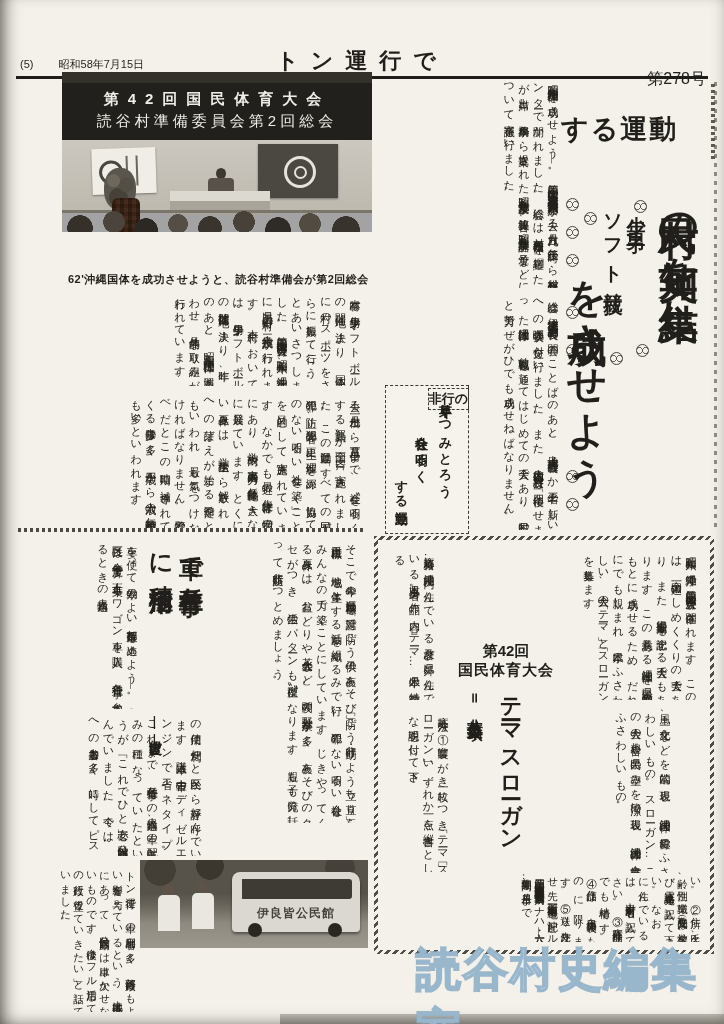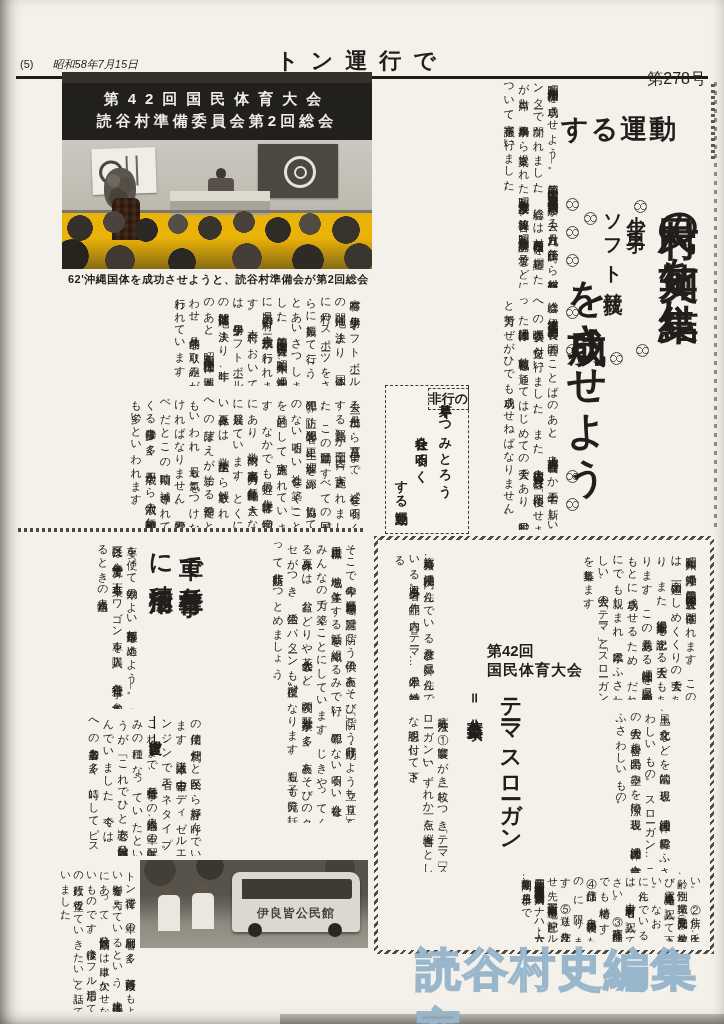--- a/index.html
+++ b/index.html
@@ -9,25 +9,25 @@
   .abs{position:absolute;}
   .v{writing-mode:vertical-rl;}
   .body-txt{font-family:"Liberation Serif",serif;font-size:11px;line-height:14.6px;
             letter-spacing:.8px;color:#23211c;text-align:justify;overflow:hidden;}
   .small-txt{font-size:10.5px;line-height:13px;}
   .gothic{font-family:"Liberation Sans",sans-serif;font-weight:700;}
   .rule{background:#1f1d19;}
   .hatch-h{background:repeating-linear-gradient(90deg,#4c4a44 0 3px,transparent 3px 6px);}
   .dots-v{background:repeating-linear-gradient(180deg,#8d8a81 0 4px,transparent 4px 9px);}
   
-  .photo1{left:62px;top:72px;width:310px;height:197px;background:#eab308;overflow:hidden;}
+  .photo1{left:62px;top:72px;width:310px;height:160px;background:#a3a3a3;overflow:hidden;}
   .p1-ceiling{position:absolute;left:0;top:0;width:100%;height:11px;background:#34312b;}
   .p1-banner{position:absolute;left:0;top:11px;width:100%;height:57px;background:#22201c;color:#efede6;text-align:center;}
   .p1-b1{display:block;margin-top:7px;font-size:15px;font-weight:700;letter-spacing:9px;}
-  .p1-b2{display:block;margin-top:3px;font-size:15px;font-weight:700;letter-spacing:4px;}
+  .p1-b2{display:block;margin-top:3px;font-size:15px;font-weight:400;letter-spacing:4px;}
   .p1-wall{position:absolute;left:0;top:68px;width:100%;height:70px;background:linear-gradient(#ccc8bf,#beb9af);}
   .p1-flagL{position:absolute;left:30px;top:76px;width:64px;height:46px;background:#efede5;transform:rotate(-2deg);box-shadow:0 1px 2px rgba(0,0,0,.4);}
   .p1-flagL i{position:absolute;left:7px;top:12px;width:18px;height:18px;border:3px solid #4a463f;border-radius:50%;}
   .p1-flagL s{position:absolute;top:8px;width:2px;height:30px;background:#6a655c;}
   .p1-flagR{position:absolute;left:196px;top:72px;width:80px;height:54px;background:#4b4741;box-shadow:0 1px 2px rgba(0,0,0,.4);}
   .p1-flagR i{position:absolute;left:26px;top:12px;width:26px;height:26px;border:3px solid #e6e3da;border-radius:50%;}
   .p1-flagR i:after{content:"";position:absolute;left:7px;top:7px;width:9px;height:9px;border:2px solid #e6e3da;border-radius:50%;}
   .p1-person{position:absolute;left:146px;top:96px;width:26px;height:26px;}
   .p1-person .hd{position:absolute;left:8px;top:0;width:10px;height:11px;border-radius:50%;background:#3d3831;}
   .p1-person .bd{position:absolute;left:0;top:10px;width:26px;height:16px;border-radius:4px 4px 0 0;background:#57514a;}
@@ -91,21 +91,21 @@
       text-shadow:0 0 1px rgba(255,255,255,.9);z-index:6;font-family:"Liberation Sans",sans-serif;}
   .dashedbox{border:1.5px dashed #3c3a34;}
 </style>
 </head>
 <body>
 
 <div class="page">
 
   <div class="abs" style="left:20px;top:57px;font-size:11px;">
     <span>(5)</span>
-    <span style="margin-left:16px;font-style:italic;">昭和58年7月15日</span>
+    <span style="margin-left:22px;">昭和58年7月15日</span>
   </div>
   <div class="abs gothic" style="left:0;right:0;top:46px;text-align:center;font-size:22px;letter-spacing:12px;">トン運行で</div>
   <div class="abs" style="right:18px;top:69px;font-size:16px;">第278号</div>
   <div class="abs rule" style="left:16px;top:76px;width:692px;height:2.5px;"></div>
   <div class="abs dots-v" style="left:714px;top:82px;width:3px;height:445px;"></div>
 
   <div class="abs photo1">
     <div class="p1-ceiling"></div>
     <div class="p1-banner">
       <span class="p1-b1">第42回国民体育大会</span>
@@ -197,21 +197,21 @@
       </div>
     <div class="man" style="left:52px;top:22px;">
         <span class="hd"></span>
         <span class="bd"></span>
       </div>
   </div>
 
   <div class="abs rbox">
     <div class="v body-txt" style="left:62px;top:8px;width:258px;height:152px;">昭和六二年に沖縄県で第四二回国民体育大会が開催されます。この大会は、全国一巡のしめくくりの大会であり、また、復帰十五周年を記念する大会でもあります。この意義ある沖縄国体を県民総参加のもとに成功させるため、だれにでも親しまれ、本県にふさわしい、大会の「テーマ」と「スローガン」を募集します。</div>
     <div class="v body-txt" style="left:8px;top:8px;width:50px;height:152px;">応募資格…沖縄県内に住んでいる者及び県外に住んでいる本県出身者。作品の内容　テーマ…本県の特徴ある</div>
-    <div style="position:absolute;left:76px;top:102px;width:104px;text-align:left;margin-left:33px;">
+    <div style="position:absolute;left:76px;top:102px;width:104px;text-align:center;">
       <div class="gothic" style="font-size:15px;">第42回</div>
       <div class="gothic" style="font-size:15px;letter-spacing:1px;">国民体育大会</div>
     </div>
     <div class="v gothic" style="position:absolute;left:118px;top:142px;height:190px;font-size:22px;letter-spacing:1px;">テーマスローガン</div>
     <div class="v gothic" style="position:absolute;left:86px;top:150px;height:170px;font-size:16px;letter-spacing:2px;">＝募集要項＝</div>
     <div class="v body-txt" style="left:182px;top:165px;width:112px;height:168px;">風土、文化などを端的に表現し、沖縄国体の愛称にふさわしいもの。スローガン…この大会の趣旨や県民の望みを簡潔に表現し、沖縄国体の合言葉にふさわしいもの。</div>
     <div class="v body-txt" style="left:8px;top:168px;width:64px;height:164px;">応募方法　①官製はがき一枚につき「テーマ」「スローガン」いずれか一点を縦書きとし簡単な説明を付して下さ</div>
     <div class="v body-txt small-txt" style="left:8px;top:330px;width:316px;height:72px;">い。②住所、氏名、年齢、性別、職業、勤務先（又は学校名、学年）及び電話連絡先を記入して下さい。なお、県外に住んでいる本県出身者は、出身市町村名も記入して下さい。③応募作品は一人何点でも結構です。④作品は、自作未発表のものに限ります。⑤送り先及び問合せ先　那覇市旭町一番地　沖配ビル十一階　第四二回国民体育大会沖縄県準備委員会事務局　ナハ・六六―二六〇〇　募集期間…八月十日まで</div>
   </div>
 

